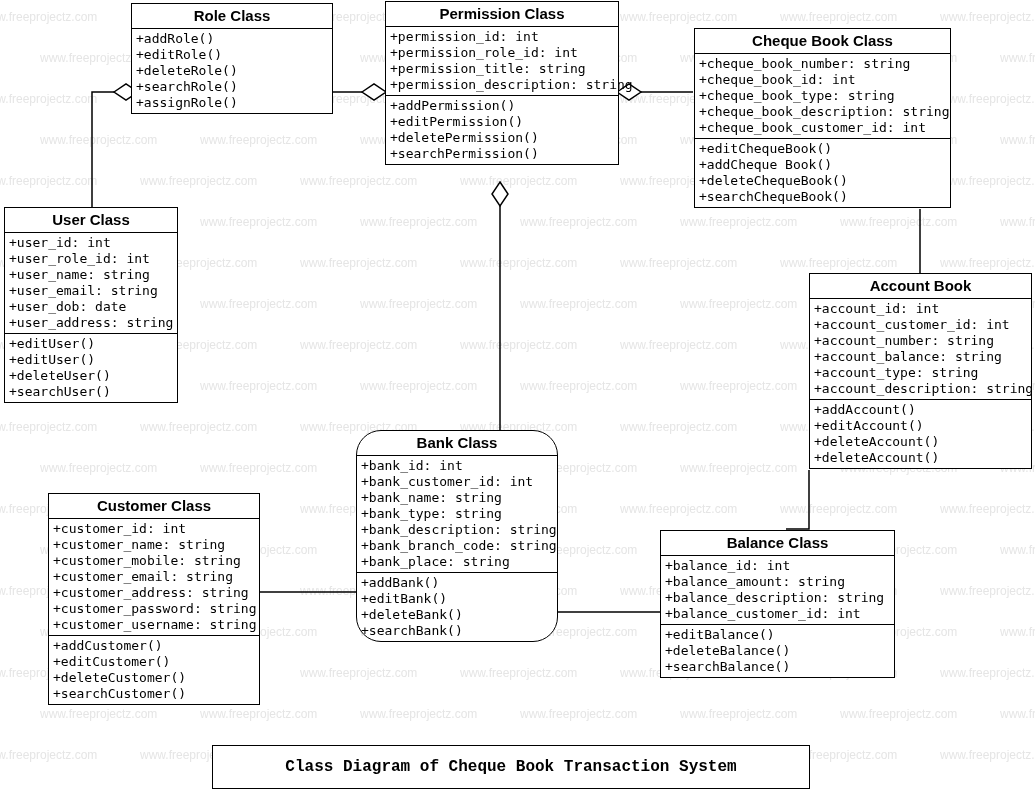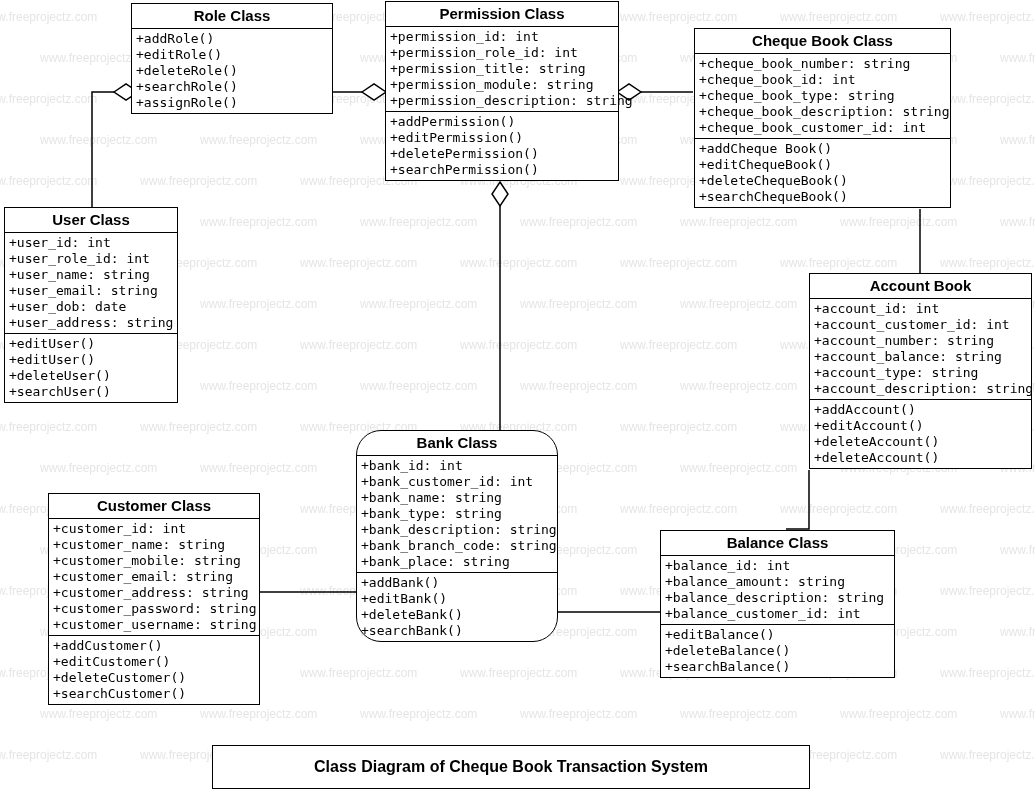--- a/index.html
+++ b/index.html
@@ -241,43 +241,42 @@
         <div>+assignRole()</div>
       </div>
   </div>
 
   <div class="uml-class" style="left:385px; top:1px; width:232px;">
     <div class="uml-title">Permission Class</div>
     <div class="uml-attrs">
         <div>+permission_id: int</div>
         <div>+permission_role_id: int</div>
         <div>+permission_title: string</div>
-        <div>+permission_module: string</div>
         <div>+permission_description: string</div>
       </div>
     <div class="uml-ops">
         <div>+addPermission()</div>
         <div>+editPermission()</div>
         <div>+deletePermission()</div>
         <div>+searchPermission()</div>
       </div>
   </div>
 
   <div class="uml-class" style="left:694px; top:28px; width:255px;">
     <div class="uml-title">Cheque Book Class</div>
     <div class="uml-attrs">
         <div>+cheque_book_number: string</div>
         <div>+cheque_book_id: int</div>
         <div>+cheque_book_type: string</div>
         <div>+cheque_book_description: string</div>
         <div>+cheque_book_customer_id: int</div>
       </div>
     <div class="uml-ops">
+        <div>+editChequeBook()</div>
         <div>+addCheque Book()</div>
-        <div>+editChequeBook()</div>
         <div>+deleteChequeBook()</div>
         <div>+searchChequeBook()</div>
       </div>
   </div>
 
   <div class="uml-class" style="left:4px; top:207px; width:172px;">
     <div class="uml-title">User Class</div>
     <div class="uml-attrs">
         <div>+user_id: int</div>
         <div>+user_role_id: int</div>
@@ -358,15 +357,15 @@
         <div>+balance_description: string</div>
         <div>+balance_customer_id: int</div>
       </div>
     <div class="uml-ops">
         <div>+editBalance()</div>
         <div>+deleteBalance()</div>
         <div>+searchBalance()</div>
       </div>
   </div>
 
-  <div class="caption-box" style="left:212px; top:745px; width:580px;">Class Diagram of Cheque Book Transaction System</div>
+  <div class="caption-box" style="left:212px; top:745px; width:580px;font-family:Liberation Mono, monospace;">Class Diagram of Cheque Book Transaction System</div>
 
 </div>
 
 </body></html>

